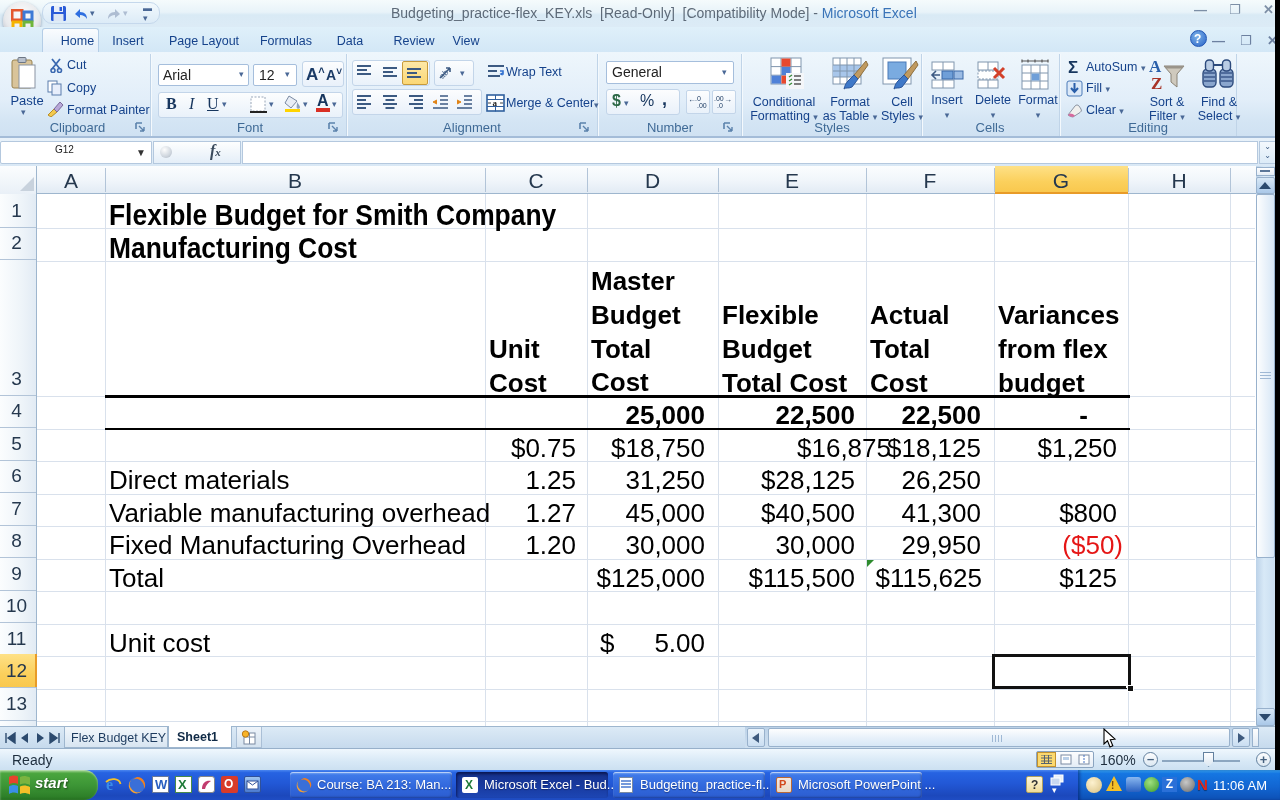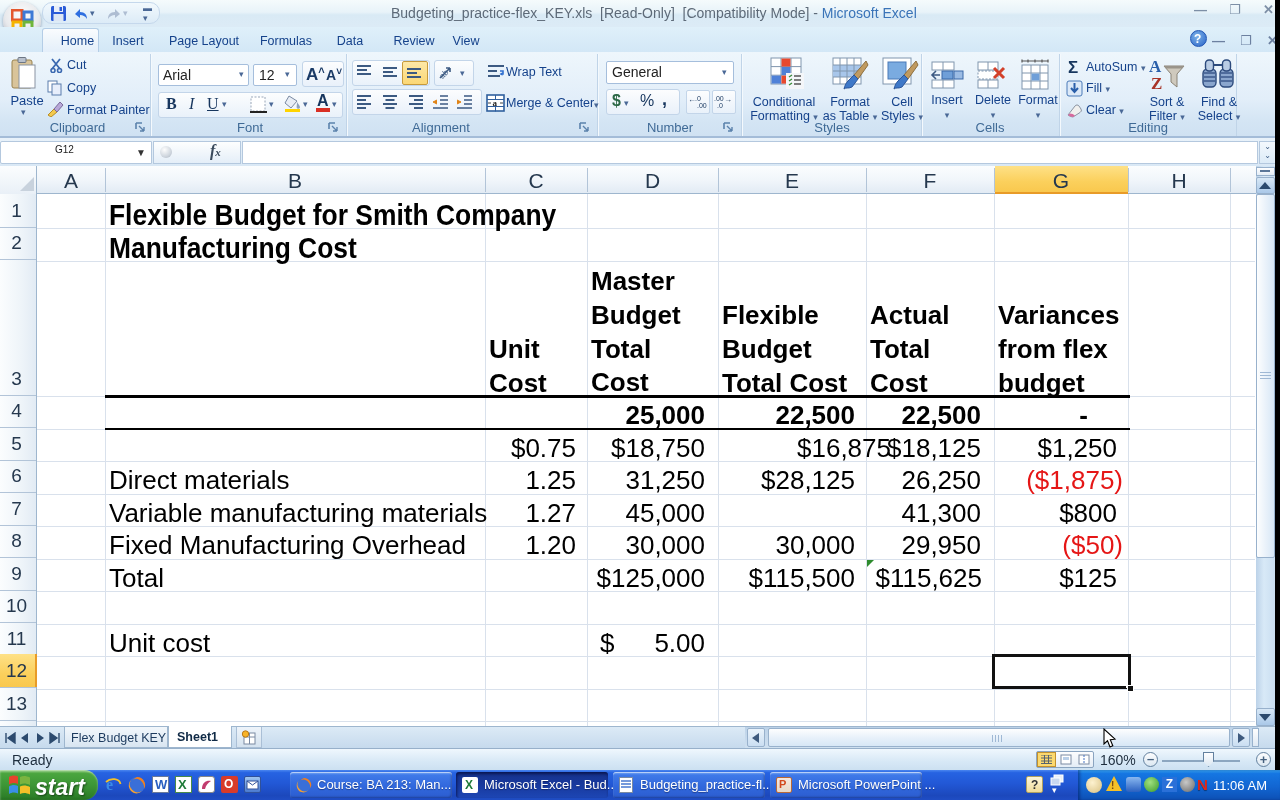--- a/index.html
+++ b/index.html
@@ -84,21 +84,21 @@
 <div class="a" style="left:741px;top:54px;width:1px;height:82px;background:#c0d4e8"></div>
 <div class="a" style="left:742px;top:54px;width:1px;height:82px;background:#f4f9fd"></div>
 <div class="a" style="left:921px;top:54px;width:1px;height:82px;background:#c0d4e8"></div>
 <div class="a" style="left:922px;top:54px;width:1px;height:82px;background:#f4f9fd"></div>
 <div class="a" style="left:1059px;top:54px;width:1px;height:82px;background:#c0d4e8"></div>
 <div class="a" style="left:1060px;top:54px;width:1px;height:82px;background:#f4f9fd"></div>
 <div class="a" style="left:1236px;top:54px;width:1px;height:82px;background:#c0d4e8"></div>
 
 <div class="a" style="left:20px;top:120px;width:115px;text-align:center;font-size:13px;color:#3f6a96">Clipboard</div>
 <div class="a" style="left:190px;top:120px;width:120px;text-align:center;font-size:13px;color:#3f6a96">Font</div>
-<div class="a" style="left:412px;top:120px;width:120px;text-align:left;font-size:13px;color:#3f6a96">Alignment</div>
+<div class="a" style="left:412px;top:120px;width:120px;text-align:center;font-size:13px;color:#3f6a96">Alignment</div>
 <div class="a" style="left:610px;top:120px;width:120px;text-align:center;font-size:13px;color:#3f6a96">Number</div>
 <div class="a" style="left:772px;top:120px;width:120px;text-align:center;font-size:13px;color:#3f6a96">Styles</div>
 <div class="a" style="left:930px;top:120px;width:120px;text-align:center;font-size:13px;color:#3f6a96">Cells</div>
 <div class="a" style="left:1088px;top:120px;width:120px;text-align:center;font-size:13px;color:#3f6a96">Editing</div>
 
 <svg class="a" style="left:135px;top:122px" width="11" height="11" viewBox="0 0 11 11">
       <path d="M1 1 H7 M1 1 V7" stroke="#5b82ac" stroke-width="1.6" fill="none"></path>
       <path d="M4 4 L9 9 M9 9 v-4 M9 9 h-4" stroke="#5b82ac" stroke-width="1.4" fill="none"></path>
     </svg>
 <svg class="a" style="left:328px;top:122px" width="11" height="11" viewBox="0 0 11 11">
@@ -417,24 +417,24 @@
 <div class="a ct rt" style="left:485px;top:431.5px;width:91px;line-height:33px">$0.75</div>
 <div class="a ct rt" style="left:587px;top:431.5px;width:118px;line-height:33px">$18,750</div>
 <div class="a ct rt" style="left:754px;top:431.5px;width:137px;line-height:33px">$16,875</div>
 <div class="a ct rt" style="left:866px;top:431.5px;width:115px;line-height:33px">$18,125</div>
 <div class="a ct rt" style="left:994px;top:431.5px;width:123px;line-height:33px">$1,250</div>
 <div class="a ct" style="left:109px;top:464px;line-height:33px">Direct materials</div>
 <div class="a ct rt" style="left:485px;top:464px;width:91px;line-height:33px">1.25</div>
 <div class="a ct rt" style="left:587px;top:464px;width:118px;line-height:33px">31,250</div>
 <div class="a ct rt" style="left:718px;top:464px;width:137px;line-height:33px">$28,125</div>
 <div class="a ct rt" style="left:866px;top:464px;width:115px;line-height:33px">26,250</div>
-<div class="a ct rt" style="left:994px;top:464px;width:129px;line-height:33px;color:#e51616">($1,875)</div>
-<div class="a ct" style="left:109px;top:496.5px;line-height:33px">Variable manufacturing materials</div>
+<div class="a ct" style="left:109px;top:496.5px;line-height:33px">Variable manufacturing overhead</div>
 <div class="a ct rt" style="left:485px;top:496.5px;width:91px;line-height:33px">1.27</div>
 <div class="a ct rt" style="left:587px;top:496.5px;width:118px;line-height:33px">45,000</div>
+<div class="a ct rt" style="left:718px;top:496.5px;width:137px;line-height:33px">$40,500</div>
 <div class="a ct rt" style="left:866px;top:496.5px;width:115px;line-height:33px">41,300</div>
 <div class="a ct rt" style="left:994px;top:496.5px;width:123px;line-height:33px">$800</div>
 <div class="a ct" style="left:109px;top:529px;line-height:33px">Fixed Manufacturing Overhead</div>
 <div class="a ct rt" style="left:485px;top:529px;width:91px;line-height:33px">1.20</div>
 <div class="a ct rt" style="left:587px;top:529px;width:118px;line-height:33px">30,000</div>
 <div class="a ct rt" style="left:718px;top:529px;width:137px;line-height:33px">30,000</div>
 <div class="a ct rt" style="left:866px;top:529px;width:115px;line-height:33px">29,950</div>
 <div class="a ct rt" style="left:994px;top:529px;width:129px;line-height:33px;color:#e51616">($50)</div>
 <div class="a ct" style="left:109px;top:561.5px;line-height:33px">Total</div>
 <div class="a ct rt" style="left:587px;top:561.5px;width:118px;line-height:33px">$125,000</div>
@@ -519,21 +519,21 @@
 
 <div class="a" style="left:0;top:770px;width:1280px;height:30px;background:linear-gradient(#4a86f0,#2663e2 9%,#2258d6 45%,#1c48bc 85%,#1f4dc4)"></div>
 
 <div class="a" style="left:0;top:770px;width:98px;height:30px;background:linear-gradient(#8dc97a,#4aa53e 12%,#3d9636 50%,#2e8029 88%,#25701f);border-radius:0 14px 14px 0;box-shadow:inset 0 1px 2px rgba(255,255,255,.5)"></div>
 <svg class="a" style="left:8px;top:774px" width="24" height="22" viewBox="0 0 24 22">
 <path d="M1 3 C4 1 7 1 10 2.5 L10 10 C7 8.5 4 8.5 1 10.5 Z" fill="#e8432c"></path>
 <path d="M12 3 C15 1.5 18 1.5 22 3.5 L22 11 C18 9 15 9 12 10.5 Z" fill="#7ab440"></path>
 <path d="M1 12.5 C4 10.5 7 10.5 10 12 L10 19.5 C7 18 4 18 1 20 Z" fill="#3a8fe8"></path>
 <path d="M12 12.5 C15 11 18 11 22 13 L22 20.5 C18 18.5 15 18.5 12 20 Z" fill="#f5c028"></path>
 </svg>
-<div class="a" style="left:35px;top:774px;font-size:23px;color:#fff;font-weight:bold;font-style:italic;text-shadow:1px 1px 2px rgba(0,0,0,.5)">start</div>
+<div class="a" style="left:35px;top:774px;font-size:15px;color:#fff;font-weight:bold;font-style:italic;text-shadow:1px 1px 2px rgba(0,0,0,.5)">start</div>
 
 <svg class="a" style="left:104px;top:776px" width="18" height="18" viewBox="0 0 18 18">
       <text x="2" y="14" font-size="16" fill="#3b8ce8" font-weight="bold" font-family="Liberation Serif,serif">e</text>
       <path d="M2 6 A8.5 6.5 -15 0 1 16.5 8" stroke="#f5c028" stroke-width="1.8" fill="none"></path>
     </svg>
 <svg class="a" style="left:128px;top:776px" width="18" height="18" viewBox="0 0 18 18">
       <circle cx="9" cy="9" r="8" fill="#3a6fd8"></circle>
       <path d="M9 1 a8 8 0 0 1 7 12 a9 9 0 0 0 -6 -10 a6 6 0 0 0 -5 1 A8 8 0 0 1 9 1" fill="#f08020"></path>
       <path d="M3 4 a8 8 0 0 0 3 13 a8 8 0 0 0 8 -2 a8 8 0 0 1 -11 -11" fill="#f5a030"></path>
     </svg>

